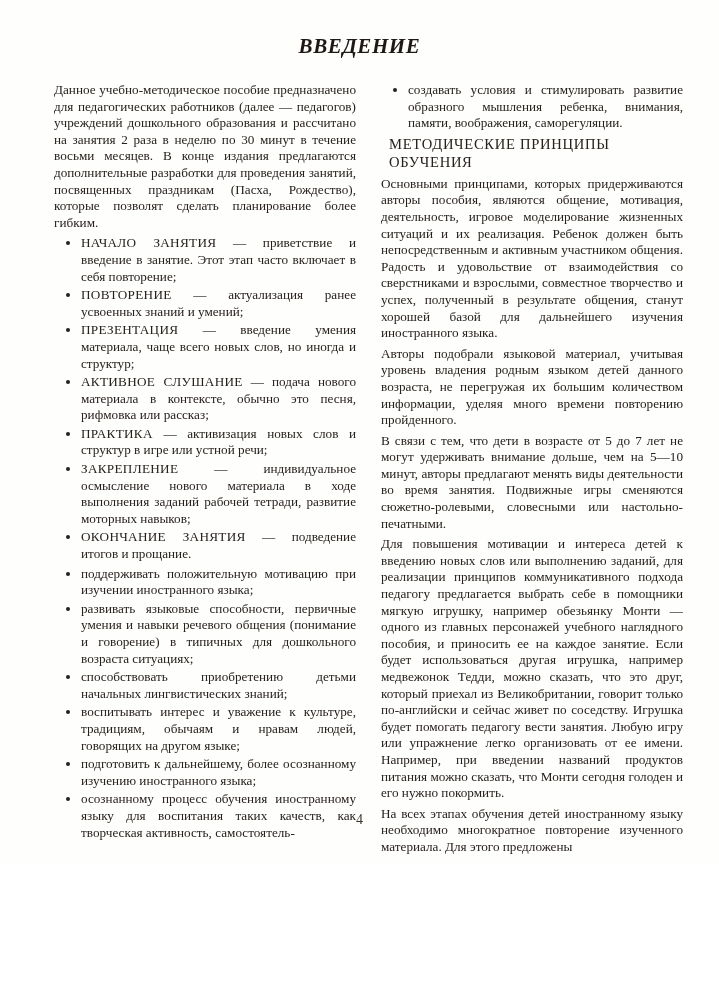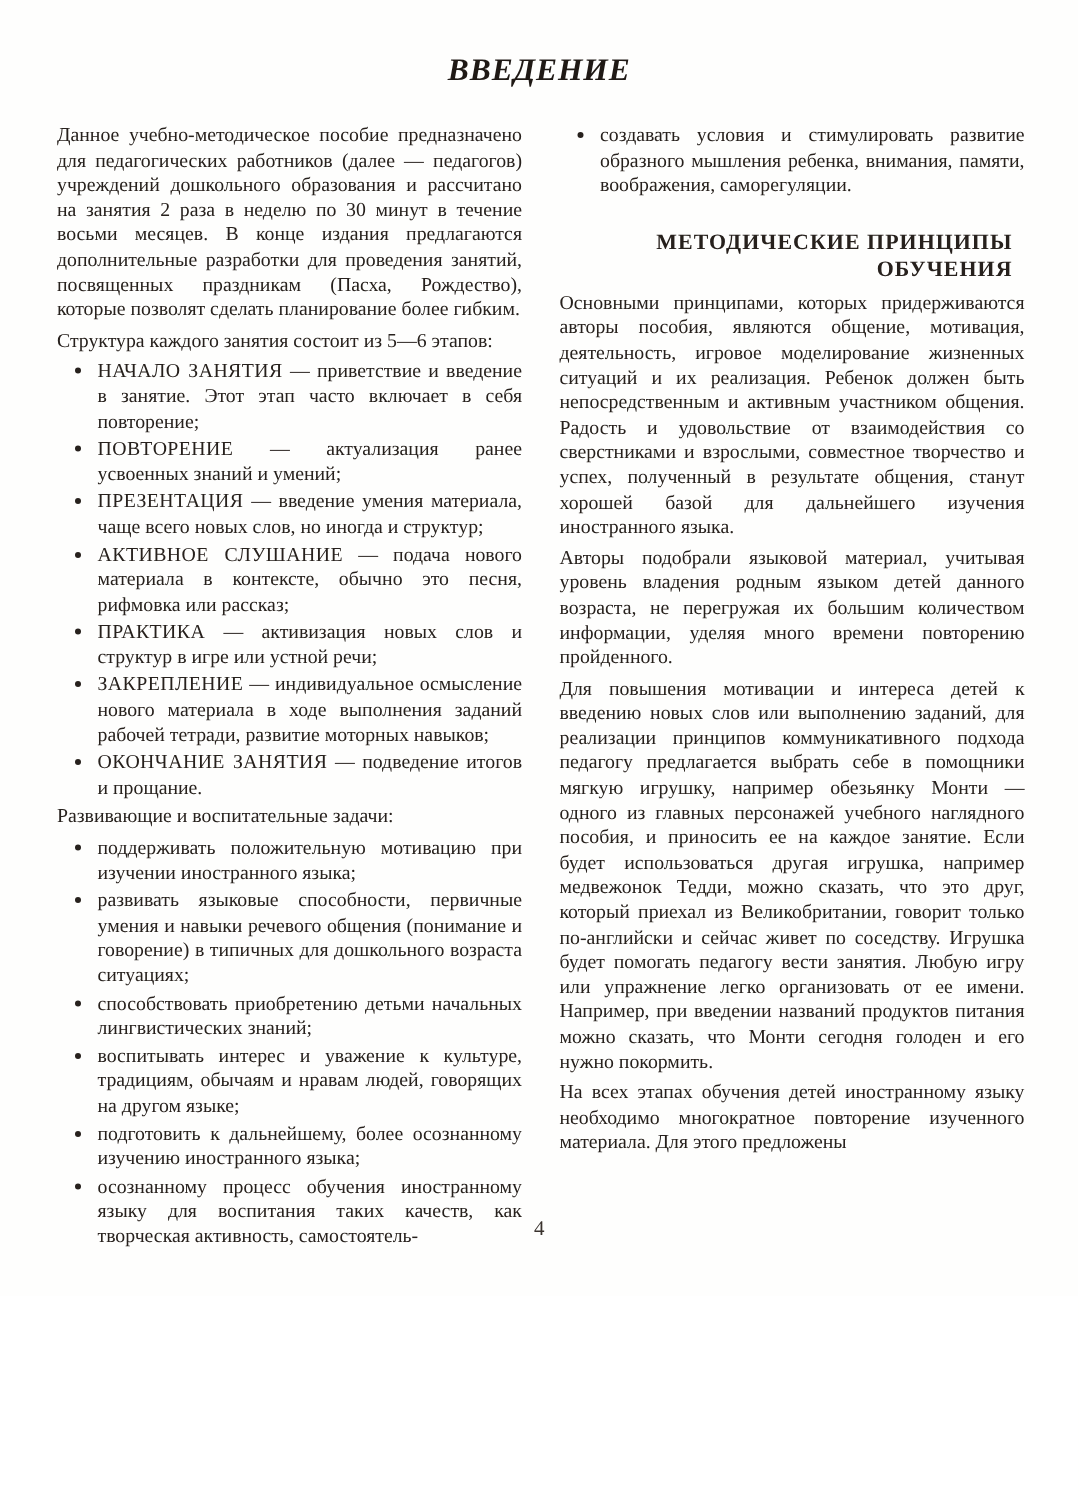--- a/index.html
+++ b/index.html
@@ -17,21 +17,21 @@
     margin:0;
     text-align:center;
     font-size:21px;
     font-weight:bold;
     font-style:italic;
     letter-spacing:0.6px;
     color:#1f1915;
   }
   .columns{
     position:absolute;
-    top:82px;left:38px;right:36px;
+    top:82px;left:54px;right:36px;
     display:flex;
     gap:25px;
   }
   .col{
     flex:1 1 0;
     min-width:0;
     font-size:13.2px;
     line-height:16.6px;
     text-align:justify;
     hyphens:auto;
@@ -44,25 +44,25 @@
   }
   ul.bullets li{margin:0 0 2px 0;}
   .stage-term{letter-spacing:0.3px;}
   .task-lead{font-weight:normal;}
   .continuation{
     margin-left:27px;
     margin-bottom:2px;
     text-align:justify;
   }
   .section-heading{
-    margin:21px 8px 5px 8px;
+    margin:3px 8px 5px 8px;
     font-size:14.6px;
     line-height:18px;
-    font-weight:bold;
-    text-align:right;
+    font-weight:normal;
+    text-align:left;
     letter-spacing:0.7px;
   }
   .page-number{
     position:absolute;
     bottom:36px;left:0;right:0;
     text-align:center;
     font-size:14px;
     color:#3a332e;
   }
 </style>
@@ -70,33 +70,31 @@
 <body>
 
 <div class="page">
 
   <h1 class="page-title">ВВЕДЕНИЕ</h1>
 
   <div class="columns">
 
     <div class="col">
       <p>Данное учебно-методическое пособие предназначено для педагогических работников (далее — педагогов) учреждений дошкольного образования и рассчитано на занятия 2 раза в неделю по 30 минут в течение восьми месяцев. В конце издания предлагаются дополнительные разработки для проведения занятий, посвященных праздникам (Пасха, Рождество), которые позволят сделать планирование более гибким.</p>
-      <p>Структура каждого занятия состоит из 5—6 этапов:</p>
 
       <ul class="bullets">
         <li><span class="stage-term">НАЧАЛО ЗАНЯТИЯ</span> <span>— приветствие и введение в занятие. Этот этап часто включает в себя повторение;</span></li>
         <li><span class="stage-term">ПОВТОРЕНИЕ</span> <span>— актуализация ранее усвоенных знаний и умений;</span></li>
         <li><span class="stage-term">ПРЕЗЕНТАЦИЯ</span> <span>— введение умения материала, чаще всего новых слов, но иногда и структур;</span></li>
         <li><span class="stage-term">АКТИВНОЕ СЛУШАНИЕ</span> <span>— подача нового материала в контексте, обычно это песня, рифмовка или рассказ;</span></li>
         <li><span class="stage-term">ПРАКТИКА</span> <span>— активизация новых слов и структур в игре или устной речи;</span></li>
         <li><span class="stage-term">ЗАКРЕПЛЕНИЕ</span> <span>— индивидуальное осмысление нового материала в ходе выполнения заданий рабочей тетради, развитие моторных навыков;</span></li>
         <li><span class="stage-term">ОКОНЧАНИЕ ЗАНЯТИЯ</span> <span>— подведение итогов и прощание.</span></li>
       </ul>
 
-      <p>Развивающие и воспитательные задачи:</p>
 
       <ul class="bullets">
         <li><span class="task-lead">поддерживать</span> <span>положительную мотивацию при изучении иностранного языка;</span></li>
         <li><span class="task-lead">развивать</span> <span>языковые способности, первичные умения и навыки речевого общения (понимание и говорение) в типичных для дошкольного возраста ситуациях;</span></li>
         <li><span class="task-lead">способствовать</span> <span>приобретению детьми начальных лингвистических знаний;</span></li>
         <li><span class="task-lead">воспитывать</span> <span>интерес и уважение к культуре, традициям, обычаям и нравам людей, говорящих на другом языке;</span></li>
         <li><span class="task-lead">подготовить</span> <span>к дальнейшему, более осознанному изучению иностранного языка;</span></li>
         <li><span class="task-lead">осознанному</span> <span>процесс обучения иностранному языку для воспитания таких качеств, как творческая активность, самостоятель-</span></li>
       </ul>
     </div>
@@ -104,20 +102,21 @@
     <div class="col">
 
       <ul class="bullets">
         <li><span class="task-lead">создавать</span> <span>условия и стимулировать развитие образного мышления ребенка, внимания, памяти, воображения, саморегуляции.</span></li>
       </ul>
 
       <h2 class="section-heading">МЕТОДИЧЕСКИЕ ПРИНЦИПЫ ОБУЧЕНИЯ</h2>
 
       <p>Основными принципами, которых придерживаются авторы пособия, являются общение, мотивация, деятельность, игровое моделирование жизненных ситуаций и их реализация. Ребенок должен быть непосредственным и активным участником общения. Радость и удовольствие от взаимодействия со сверстниками и взрослыми, совместное творчество и успех, полученный в результате общения, станут хорошей базой для дальнейшего изучения иностранного языка.</p>
       <p>Авторы подобрали языковой материал, учитывая уровень владения родным языком детей данного возраста, не перегружая их большим количеством информации, уделяя много времени повторению пройденного.</p>
+      <p>В связи с тем, что дети в возрасте от 5 до 7 лет не могут удерживать внимание дольше, чем на 5—10 минут, авторы предлагают менять виды деятельности во время занятия. Подвижные игры сменяются сюжетно-ролевыми, словесными или настольно-печатными.</p>
       <p>Для повышения мотивации и интереса детей к введению новых слов или выполнению заданий, для реализации принципов коммуникативного подхода педагогу предлагается выбрать себе в помощники мягкую игрушку, например обезьянку Монти — одного из главных персонажей учебного наглядного пособия, и приносить ее на каждое занятие. Если будет использоваться другая игрушка, например медвежонок Тедди, можно сказать, что это друг, который приехал из Великобритании, говорит только по-английски и сейчас живет по соседству. Игрушка будет помогать педагогу вести занятия. Любую игру или упражнение легко организовать от ее имени. Например, при введении названий продуктов питания можно сказать, что Монти сегодня голоден и его нужно покормить.</p>
       <p>На всех этапах обучения детей иностранному языку необходимо многократное повторение изученного материала. Для этого предложены</p>
     </div>
 
   </div>
 
   <div class="page-number">4</div>
 
 </div>
 

